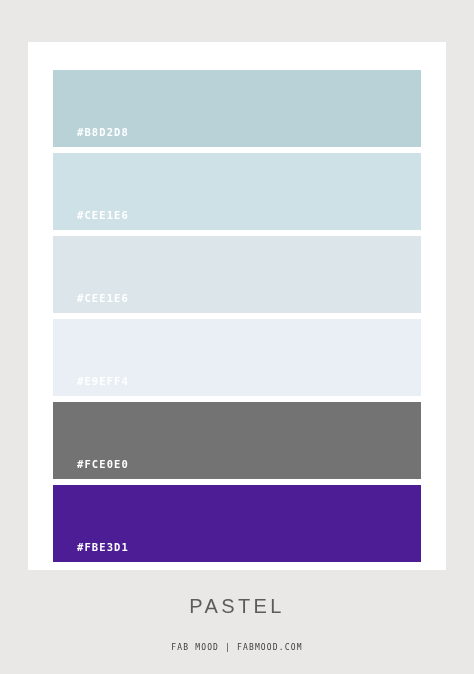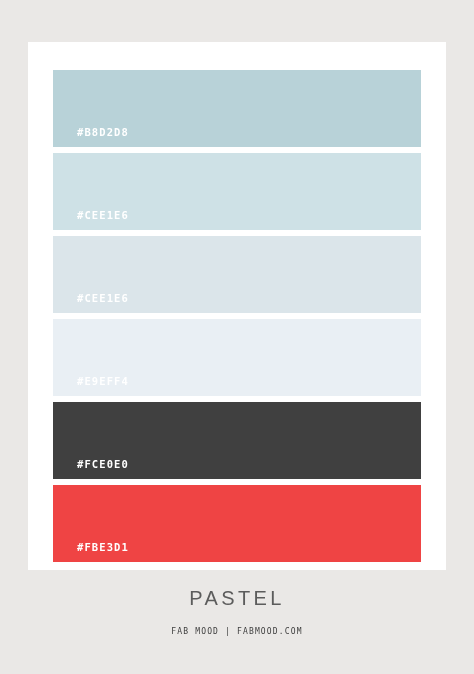--- a/index.html
+++ b/index.html
@@ -69,21 +69,21 @@
     width: 474px;
     text-align: center;
   }
 
   #palette-title {
     font-family: "Liberation Sans", sans-serif;
     font-size: 20px;
     font-weight: 400;
     letter-spacing: 3.4px;
     color: #5C5C5C;
-    margin: 0;
+    margin: 8px;
     line-height: 1;
   }
 
   #palette-credit {
     font-family: "DejaVu Sans Mono", "Liberation Mono", monospace;
     font-size: 8px;
     font-weight: 400;
     letter-spacing: 1.15px;
     color: #3D3D3D;
     margin: 0;
@@ -110,25 +110,25 @@
       </div>
 
       <div class="swatch" style="background-color: rgb(219, 229, 234);">
         <span class="swatch-label">#CEE1E6</span>
       </div>
 
       <div class="swatch" style="background-color: rgb(233, 239, 244);">
         <span class="swatch-label">#E9EFF4</span>
       </div>
 
-      <div class="swatch" style="background-color: #404040;">
+      <div class="swatch" style="background-color: #737373;">
         <span class="swatch-label">#FCE0E0</span>
       </div>
 
-      <div class="swatch" style="background-color: #ef4444;">
+      <div class="swatch" style="background-color: #4c1d95;">
         <span class="swatch-label">#FBE3D1</span>
       </div>
 
     </div>
   </div>
 
   <div id="caption">
     <p id="palette-title">PASTEL</p>
     <p id="palette-credit">FAB MOOD | FABMOOD.COM</p>
   </div>

